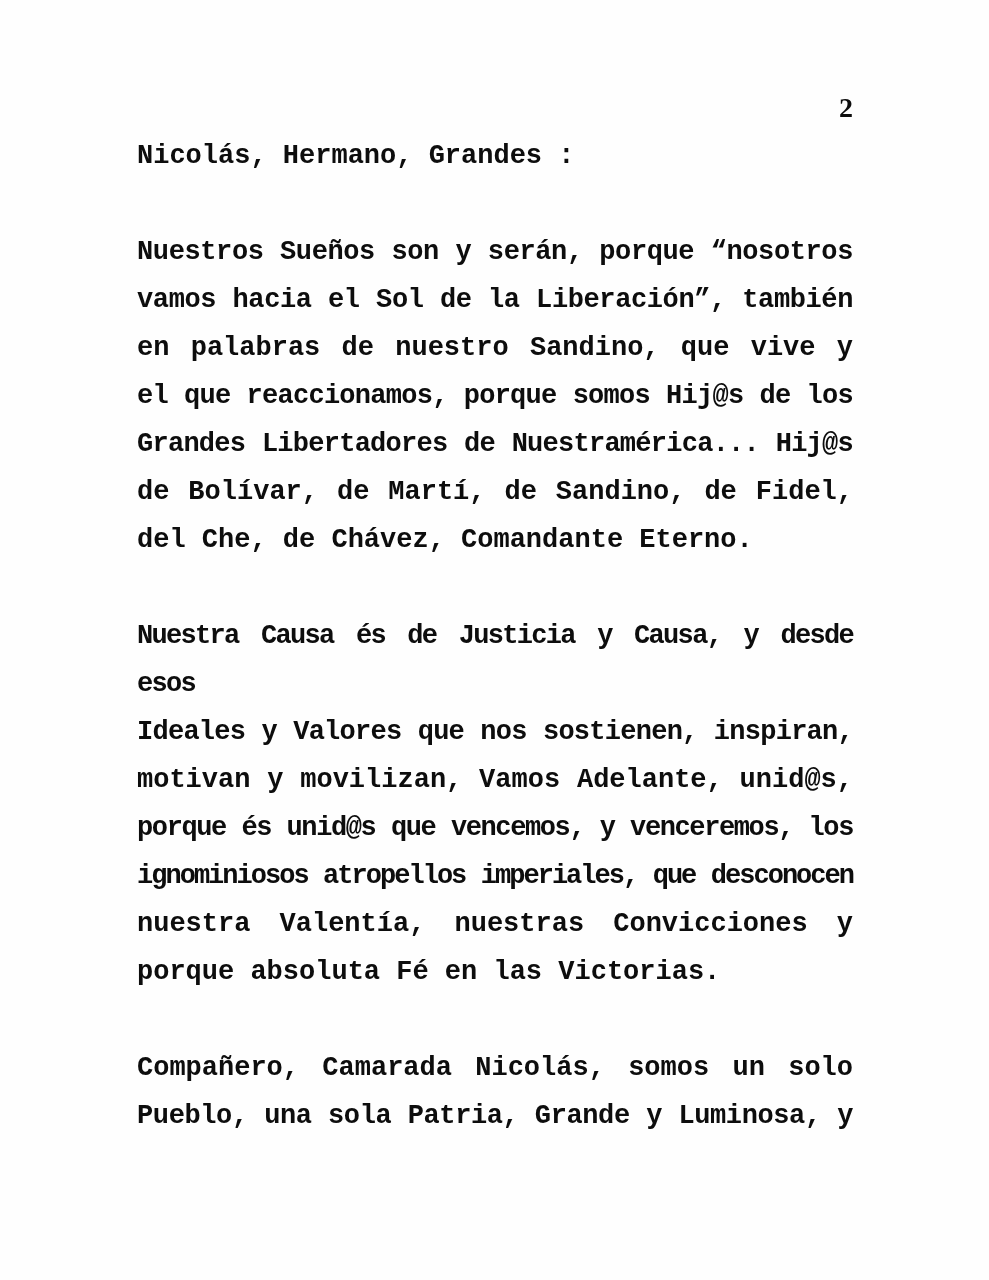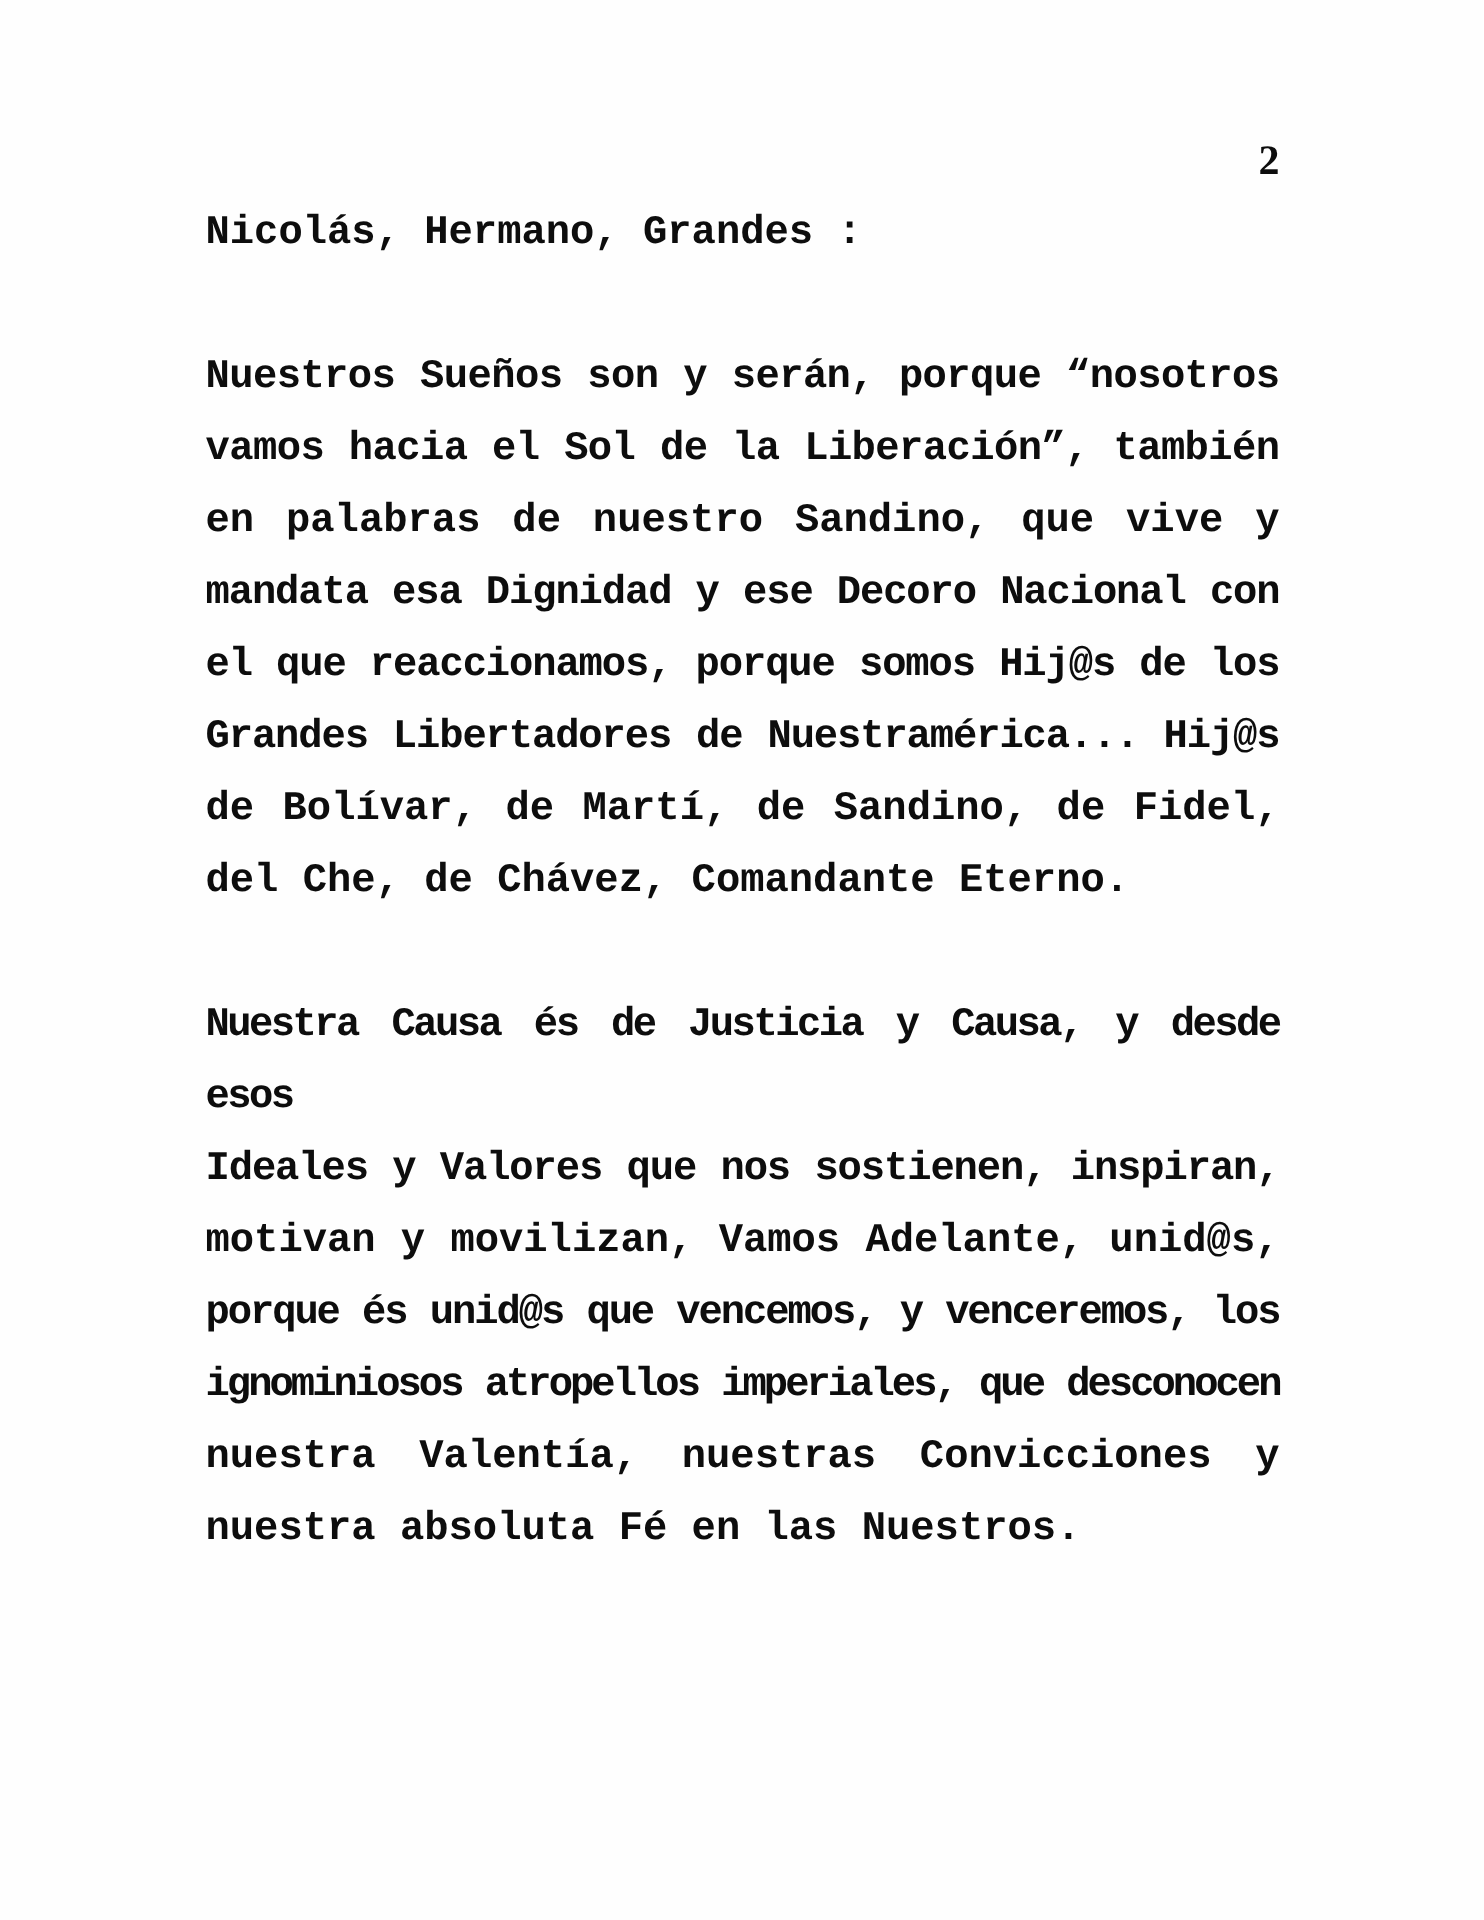--- a/index.html
+++ b/index.html
@@ -55,30 +55,33 @@
 <div class="page">
   <div class="page-number">2</div>
   <div class="doc-body">
       <div class="paragraph">
         <div class="line last">Nicolás, Hermano, Grandes :</div>
       </div>
       <div class="paragraph">
         <div class="line just" style="letter-spacing: -0.39px;">Nuestros Sueños son y serán, porque “nosotros</div>
         <div class="line just" style="letter-spacing: -0.39px;">vamos hacia el Sol de la Liberación”, también</div>
         <div class="line just">en palabras de nuestro Sandino, que vive y</div>
-        <div class="line just" style="letter-spacing: -0.74px;">mandata esa Dignidad y ese Decoro Nacional con</div>
         <div class="line just" style="letter-spacing: -0.74px;">el que reaccionamos, porque somos Hij@s de los</div>
         <div class="line just" style="letter-spacing: -0.74px;">Grandes Libertadores de Nuestramérica... Hij@s</div>
         <div class="line just">de Bolívar, de Martí, de Sandino, de Fidel,</div>
         <div class="line last">del Che, de Chávez, Comandante Eterno.</div>
       </div>
       <div class="paragraph">
         <div class="line just" style="letter-spacing: -1.69px;">Nuestra Causa és de Justicia y Causa, y desde esos</div>
         <div class="line just" style="letter-spacing: -0.74px;">Ideales y Valores que nos sostienen, inspiran,</div>
         <div class="line just">motivan y movilizan, Vamos Adelante, unid@s,</div>
         <div class="line just" style="letter-spacing: -1.39px;">porque és unid@s que vencemos, y venceremos, los</div>
         <div class="line just" style="letter-spacing: -1.98px;">ignominiosos atropellos imperiales, que desconocen</div>
         <div class="line just">nuestra Valentía, nuestras Convicciones y</div>
-        <div class="line last">nuestra absoluta Fé en las Nuestros.</div>
+        <div class="line last">porque absoluta Fé en las Victorias.</div>
+      </div>
+      <div class="paragraph">
+        <div class="line just">Compañero, Camarada Nicolás, somos un solo</div>
+        <div class="line just" style="letter-spacing: -0.39px;">Pueblo, una sola Patria, Grande y Luminosa, y</div>
       </div>
     </div>
 
 </div>
 
 </body></html>

